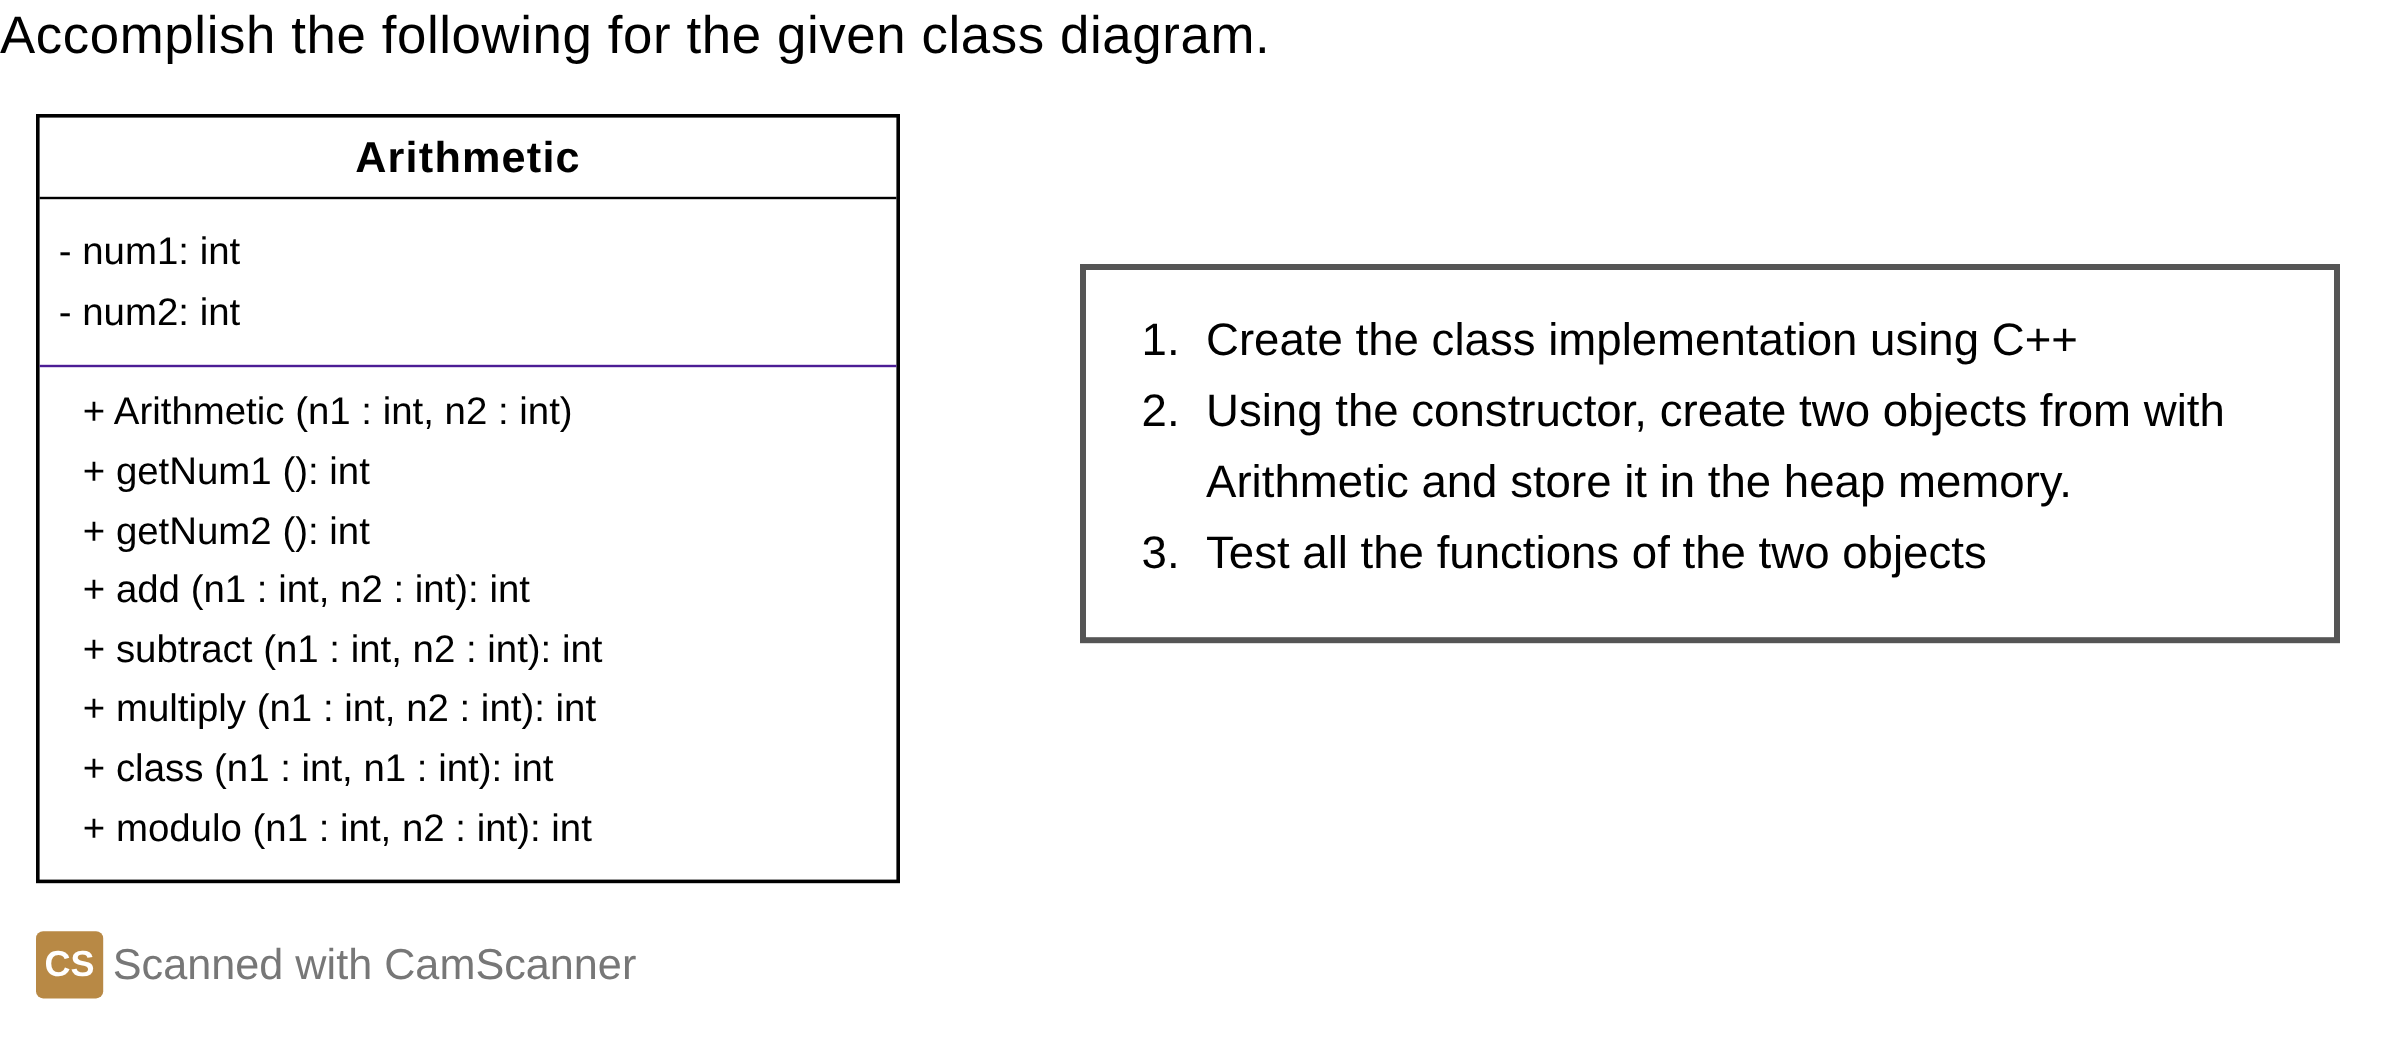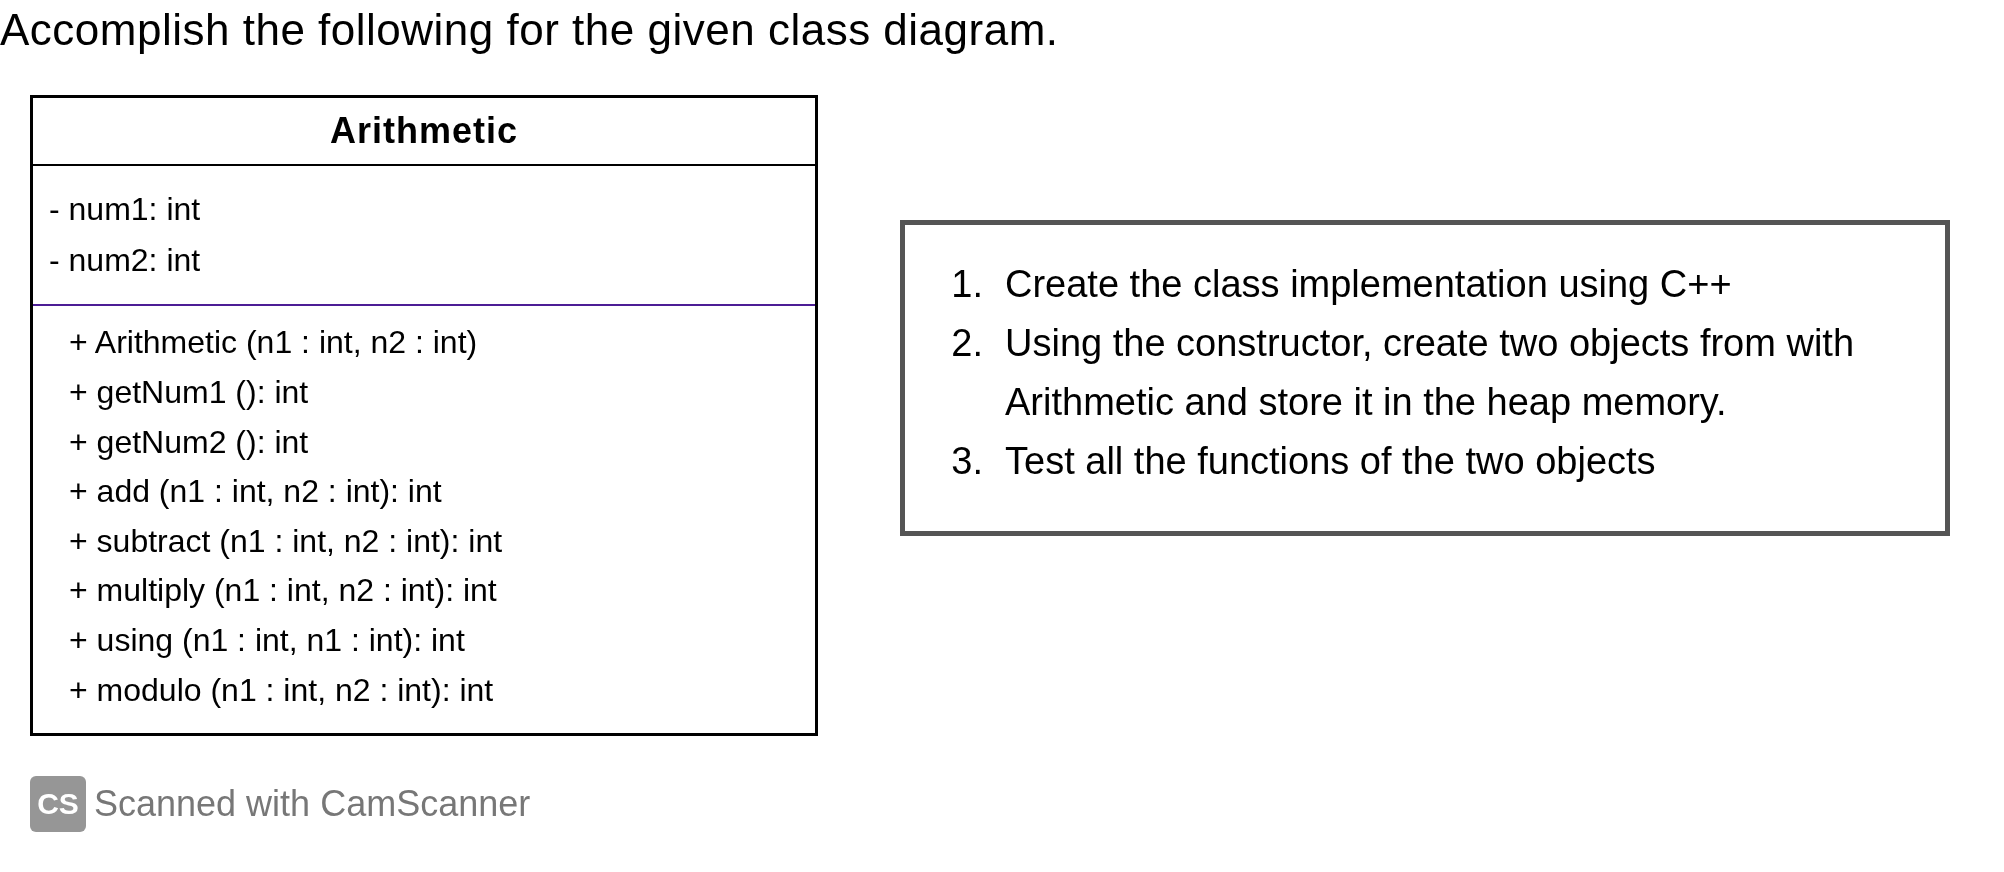--- a/index.html
+++ b/index.html
@@ -19,21 +19,21 @@
       position: absolute;
       top: 5px;
       left: 0px;
       font-size: 44px;
       letter-spacing: 0.5px;
     }
     .uml-box {
       position: absolute;
       top: 95px;
       left: 30px;
-      width: 788px;
+      width: 720px;
       border: 3px solid #000;
       background: #fff;
     }
     .uml-title {
       text-align: center;
       font-weight: bold;
       font-size: 36px;
       padding: 12px 0;
       border-bottom: 2px solid #000;
       font-family: "Comic Sans MS", cursive, sans-serif;
@@ -84,21 +84,21 @@
       position: absolute;
       bottom: 40px;
       left: 30px;
       display: flex;
       align-items: center;
       opacity: 0.75;
     }
     .scan-logo {
       width: 56px;
       height: 56px;
-      background: #737373;
+      background: #a16207;
       color: #fff;
       font-weight: bold;
       font-size: 30px;
       display: flex;
       align-items: center;
       justify-content: center;
       border-radius: 6px;
       margin-right: 8px;
       font-family: Arial, sans-serif;
     }
@@ -119,21 +119,21 @@
     <div class="uml-row">- num1: int</div>
     <div class="uml-row">- num2: int</div>
   </div>
   <div class="uml-methods">
     <div class="uml-row">+ Arithmetic (n1 : int, n2 : int)</div>
     <div class="uml-row">+ getNum1 (): int</div>
     <div class="uml-row">+ getNum2 (): int</div>
     <div class="uml-row">+ add (n1 : int, n2 : int): int</div>
     <div class="uml-row">+ subtract (n1 : int, n2 : int): int</div>
     <div class="uml-row">+ multiply (n1 : int, n2 : int): int</div>
-    <div class="uml-row">+ using (n1 : int, n1 : int): int</div>
+    <div class="uml-row">+ class (n1 : int, n1 : int): int</div>
     <div class="uml-row">+ modulo (n1 : int, n2 : int): int</div>
   </div>
 </div>
 
 <div class="tasks-box">
   <div class="tasks-list">
     <div class="task-row">
       <div class="task-num">1.</div>
       <div class="task-text">Create the class implementation using C++</div>
     </div>

